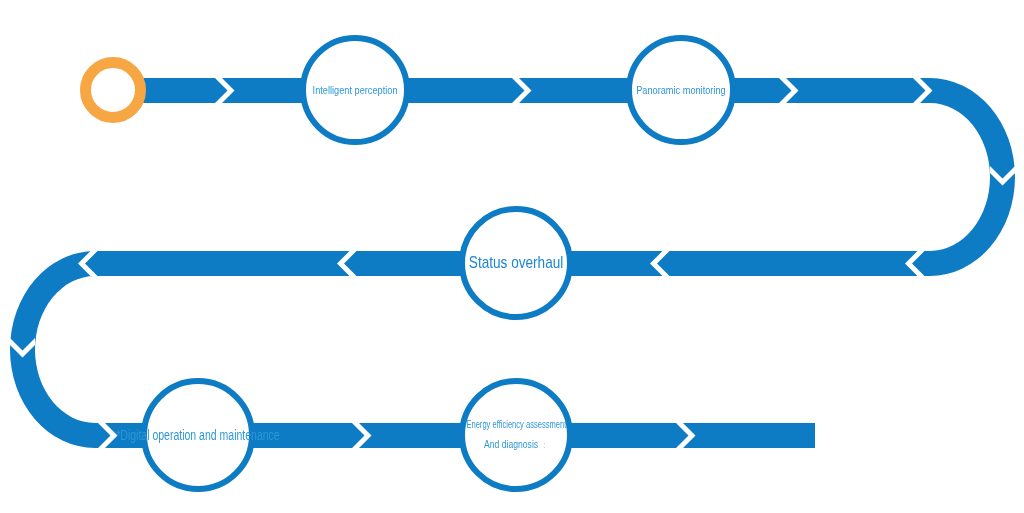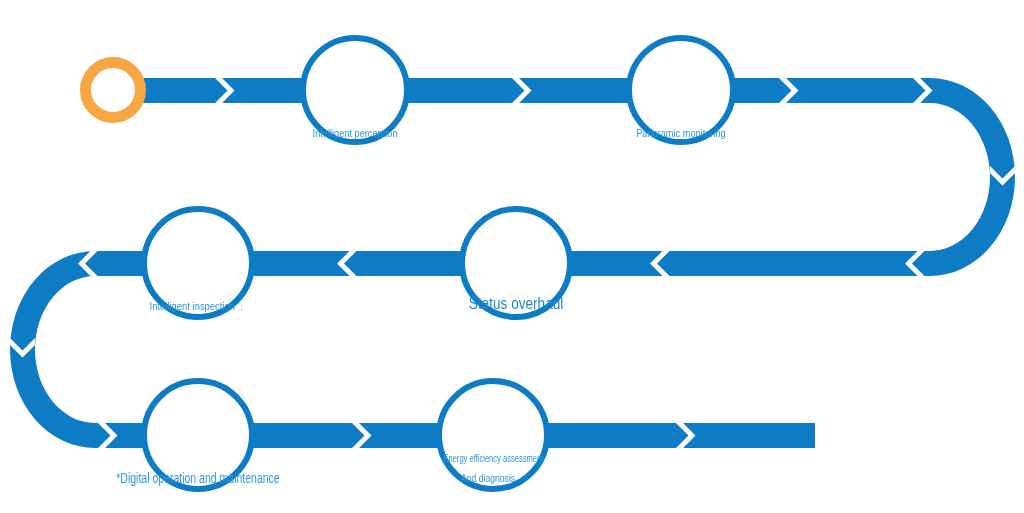--- a/index.html
+++ b/index.html
@@ -27,21 +27,21 @@
     border:11px solid var(--orange);
     border-radius:50%;
     background:#fff;
   }
   .node {
     position:absolute;
     background:#fff;
     border:6.5px solid var(--blue);
     border-radius:50%;
     display:flex; flex-direction:column;
-    align-items:center; justify-content:flex-end;
+    align-items:center; justify-content:center;
     text-align:center;
     color:var(--text-light);
     overflow:visible;
   }
   .ln { display:inline-block; white-space:nowrap; transform:scaleX(0.8); }
   .n1,.n2,.n3,.n5 { font-size:11.5px; }
   .n4 { font-size:17px; color:var(--text-dark); }
   .n5 .ln { transform:scaleX(0.82); }
   .n6 { font-size:14px; }
   .n6 .ln { transform:scaleX(0.75); }
@@ -91,25 +91,22 @@
   <div class="node n1" style="left:300px; top:35px; width:110px; height:110px;">
     <span class="ln">Intelligent perception</span>
   </div>
   <div class="node n2" style="left:626px; top:35px; width:110px; height:110px;">
     <span class="ln">Panoramic monitoring</span>
   </div>
 
   <div class="node n4" style="left:459px; top:206px; width:114px; height:114px;">
     <span class="ln">Status overhaul</span>
   </div>
-  <div class="node n5" style="left:141px; top:206px; width:114px; height:114px;">
-    <span class="ln"><span>Intelligent inspection</span><span class="sfx">；</span></span>
-  </div>
 
   <div class="node n6" style="left:141px; top:378px; width:114px; height:114px;">
     <span class="ln">*Digital operation and maintenance</span>
   </div>
-  <div class="node n7" style="left:436px; top:378px; width:114px; height:114px;">
+  <div class="node n7" style="left:459px; top:378px; width:114px; height:114px;">
     <span class="ln ln1">Energy efficiency assessment</span>
     <span class="ln ln2"><span>And diagnosis</span><span class="sfx">：</span></span>
   </div>
 
 </div>
 
 </body></html>

